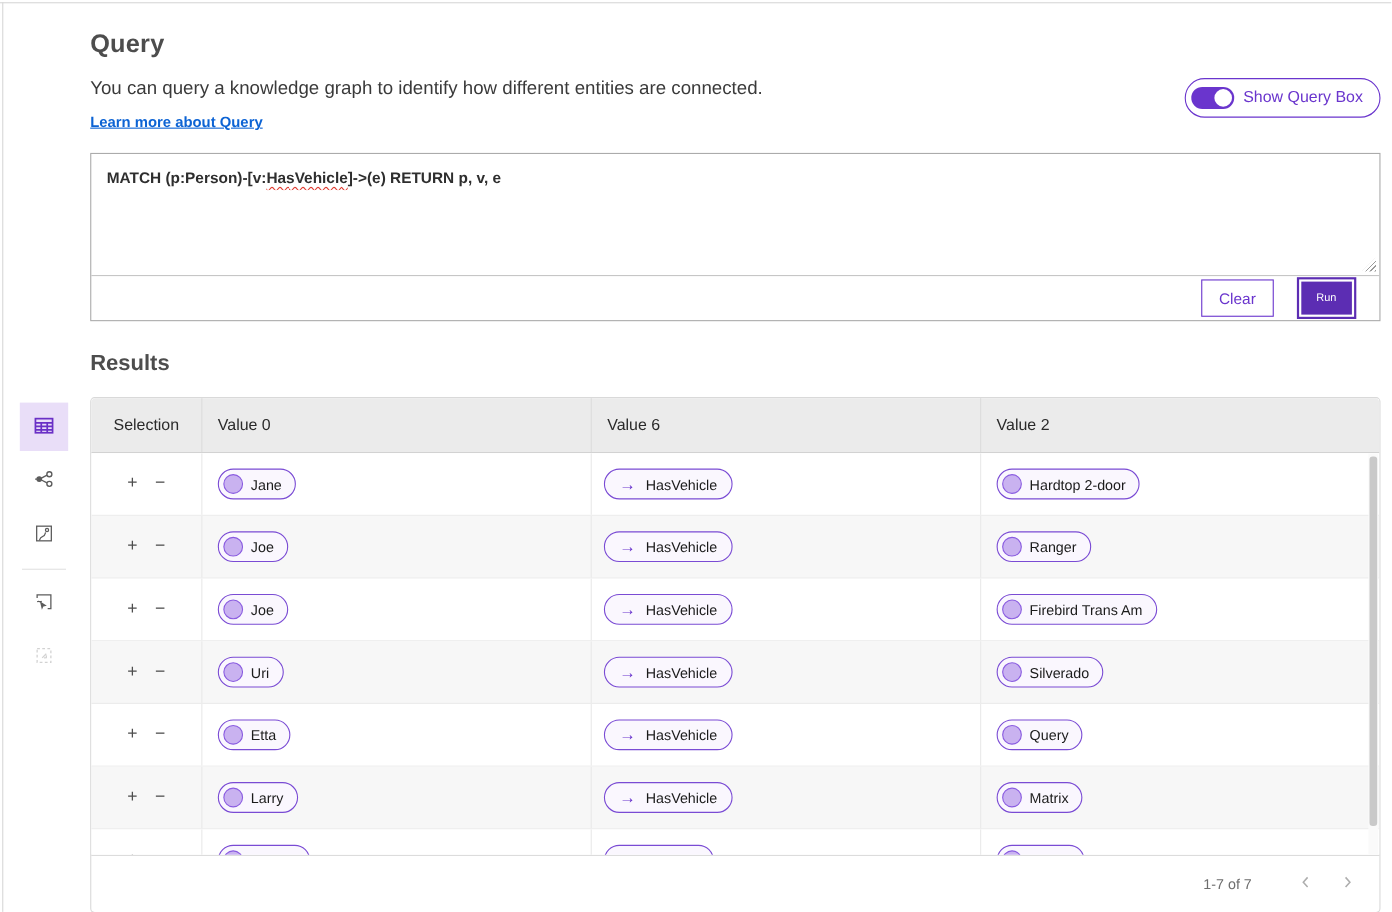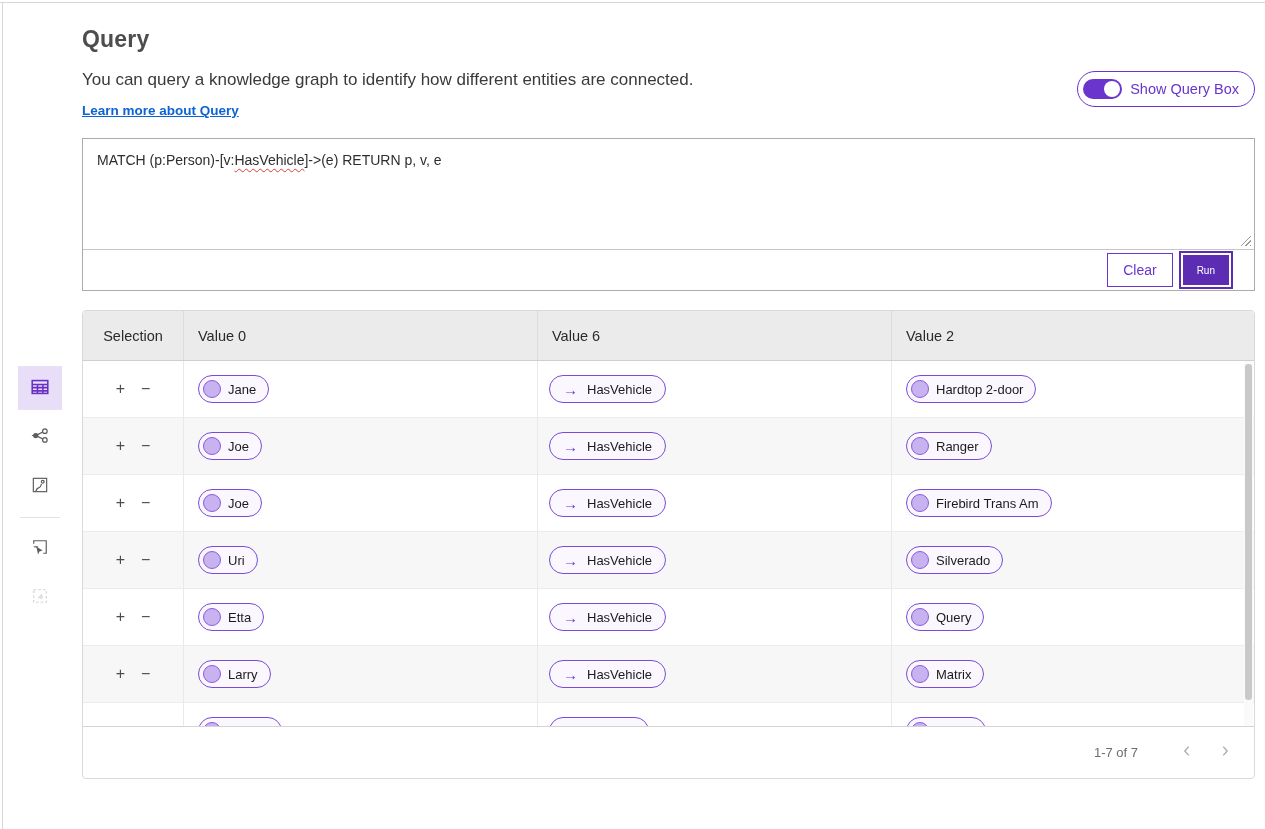--- a/index.html
+++ b/index.html
@@ -21,28 +21,28 @@
     position:absolute; top:56px; right:0; height:36px;
     display:inline-flex; align-items:center; gap:8px;
     border:1px solid var(--accent); border-radius:18px; background:#fff;
     padding:0 15px 0 5px; cursor:pointer;
   }
   .switch { width:39px; height:20px; border-radius:10px; background:var(--accent); position:relative; }
   .switch .knob { position:absolute; top:2px; right:2px; width:16px; height:16px; border-radius:50%; background:#fff; }
   .query-toggle .tlabel { font-size:14.5px; color:var(--accent); }
 
   .query-box { margin-top:19px; border:1px solid #ababab; background:#fff; }
-  .qb-text { position:relative; height:110px; padding:13px 14px; font-size:14px; color:#2e2e2e; cursor:text; }
+  .qb-text { position:relative; height:110px; padding:13px 14px; font-size:14px; color:#2e2e2e; cursor:text;font-weight:bold; }
   .misspell { text-decoration:underline wavy var(--squiggle_red); text-decoration-thickness:1px; text-underline-offset:3px; }
   .resize-handle {
     position:absolute; right:3px; bottom:3px; width:13px; height:13px; cursor:nwse-resize;
     background:repeating-linear-gradient(135deg, transparent 0 2px, #9a9a9a 2px 3px);
     clip-path:polygon(100% 0, 100% 100%, 0 100%);
   }
-  .qb-footer { border-top:1px solid #c6c6c6; height:41px; display:flex; align-items:center; justify-content:flex-end; gap:6px; padding-right:21px; }
+  .qb-footer { border-top:1px solid #c6c6c6; height:41px; display:flex; align-items:center; justify-content:flex-end; gap:21px; padding-right:21px; }
   .btn-clear { height:34px; padding:0 15px; font-size:14px; font-family:inherit; color:var(--accent); border:1px solid var(--accent); background:#fff; cursor:pointer; }
   .run-ring { border:2px solid var(--run_button); padding:2px; line-height:0; display:inline-block; background:#fff; }
   .btn-run { height:30px; padding:0 14px; font-size:10px; font-family:inherit; color:#fff; background:var(--run_button); border:none; cursor:pointer; }
 
   .results-title { margin:27px 0 0 0; font-size:20px; font-weight:bold; color:#4d4d4d; }
 
   .results-card { margin-top:19px; border:1px solid #d9d9d9; border-radius:4px; background:#fff; }
   .thead { display:grid; grid-template-columns:101px 354px 354px 1fr; height:50px; background:var(--header_bg); border-bottom:1px solid #cfcfcf; border-radius:4px 4px 0 0; }
   .th { display:flex; align-items:center; font-size:14.5px; color:#2a2a2a; padding-left:14px; border-right:1px solid #dcdcdc; }
   .th:last-child { border-right:none; }
@@ -155,20 +155,21 @@
       <span class="resize-handle"></span>
     </div>
     <div class="qb-footer">
       <button class="btn-clear">Clear</button>
       <span class="run-ring">
         <button class="btn-run">Run</button>
       </span>
     </div>
   </div>
 
+  <h2 class="results-title">Results</h2>
 
   <div class="results-card">
     <div class="thead">
       <div class="th sel">Selection</div>
       <div class="th">Value 0</div>
       <div class="th">Value 6</div>
       <div class="th">Value 2</div>
     </div>
 
     <div class="table-body">

